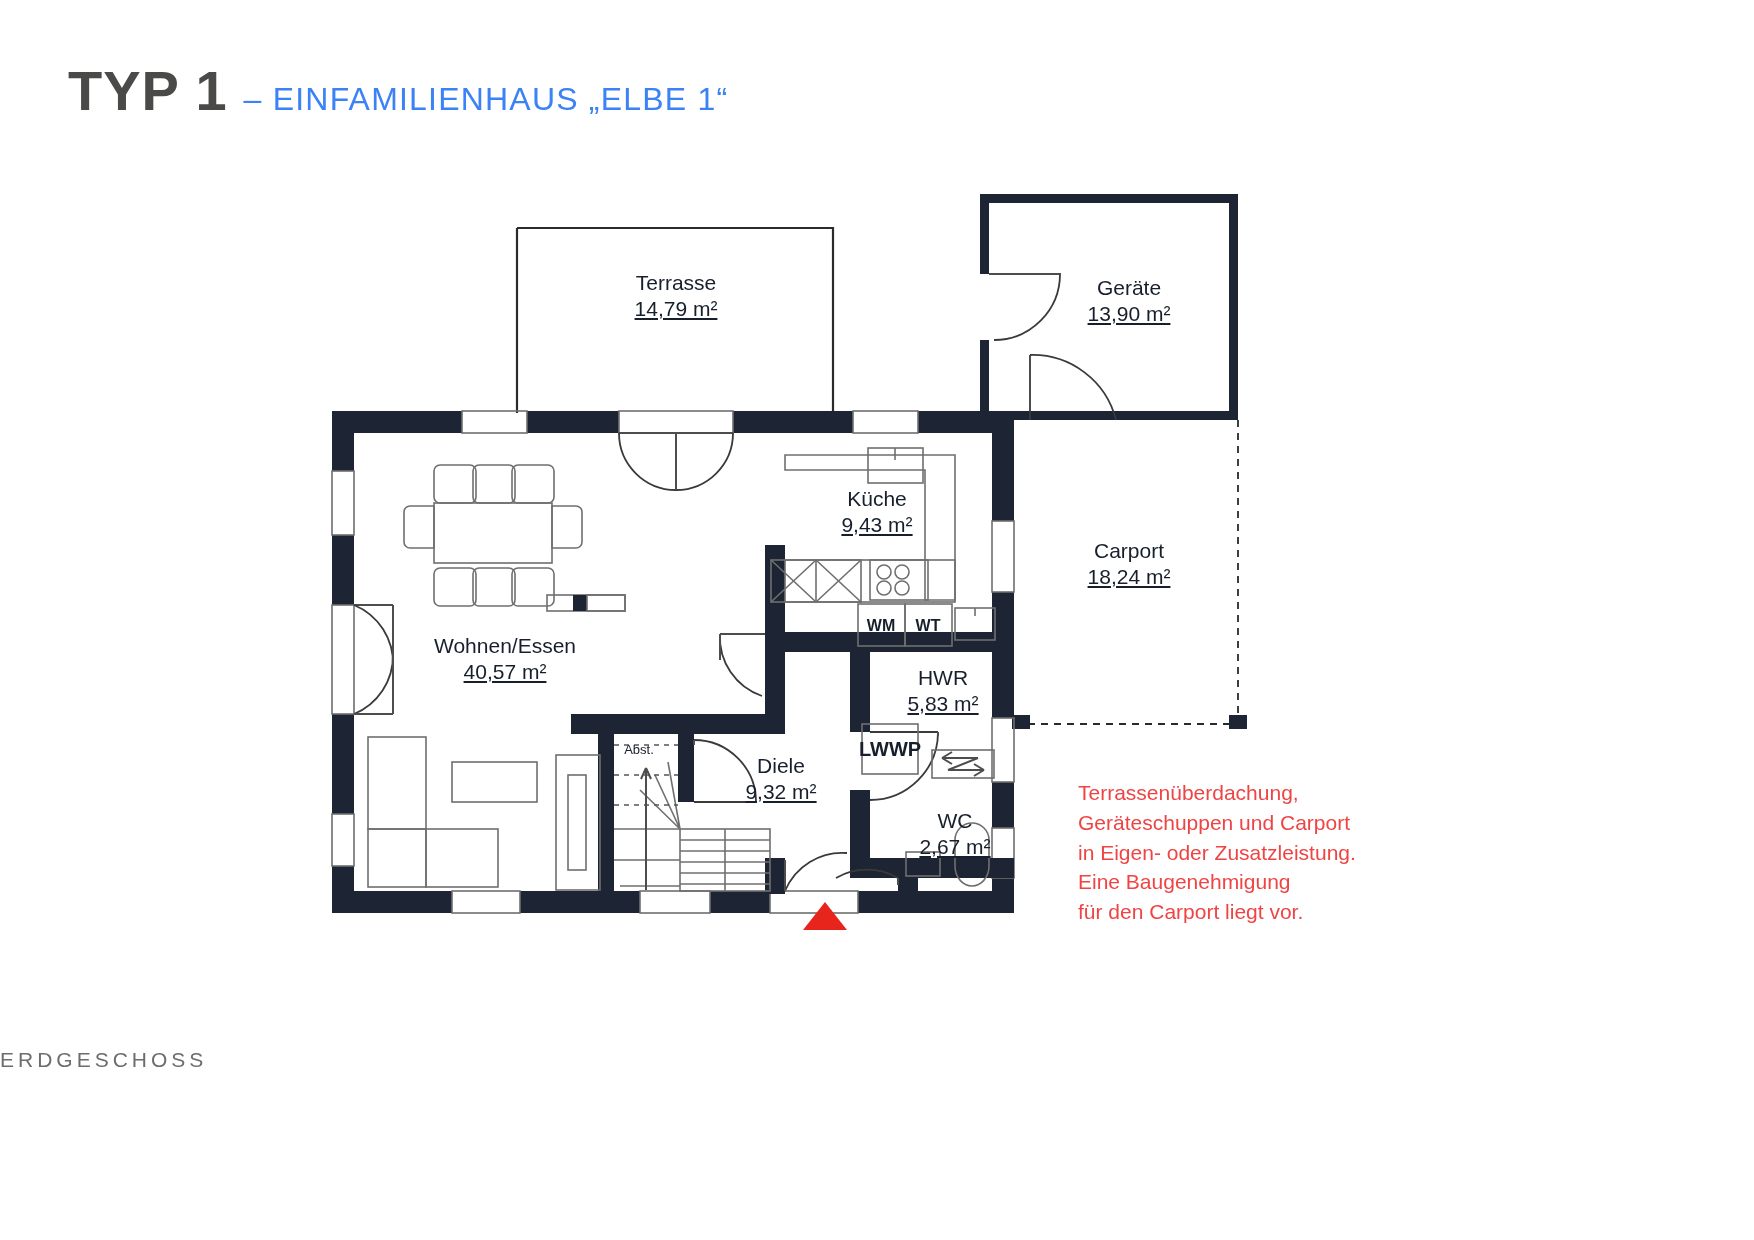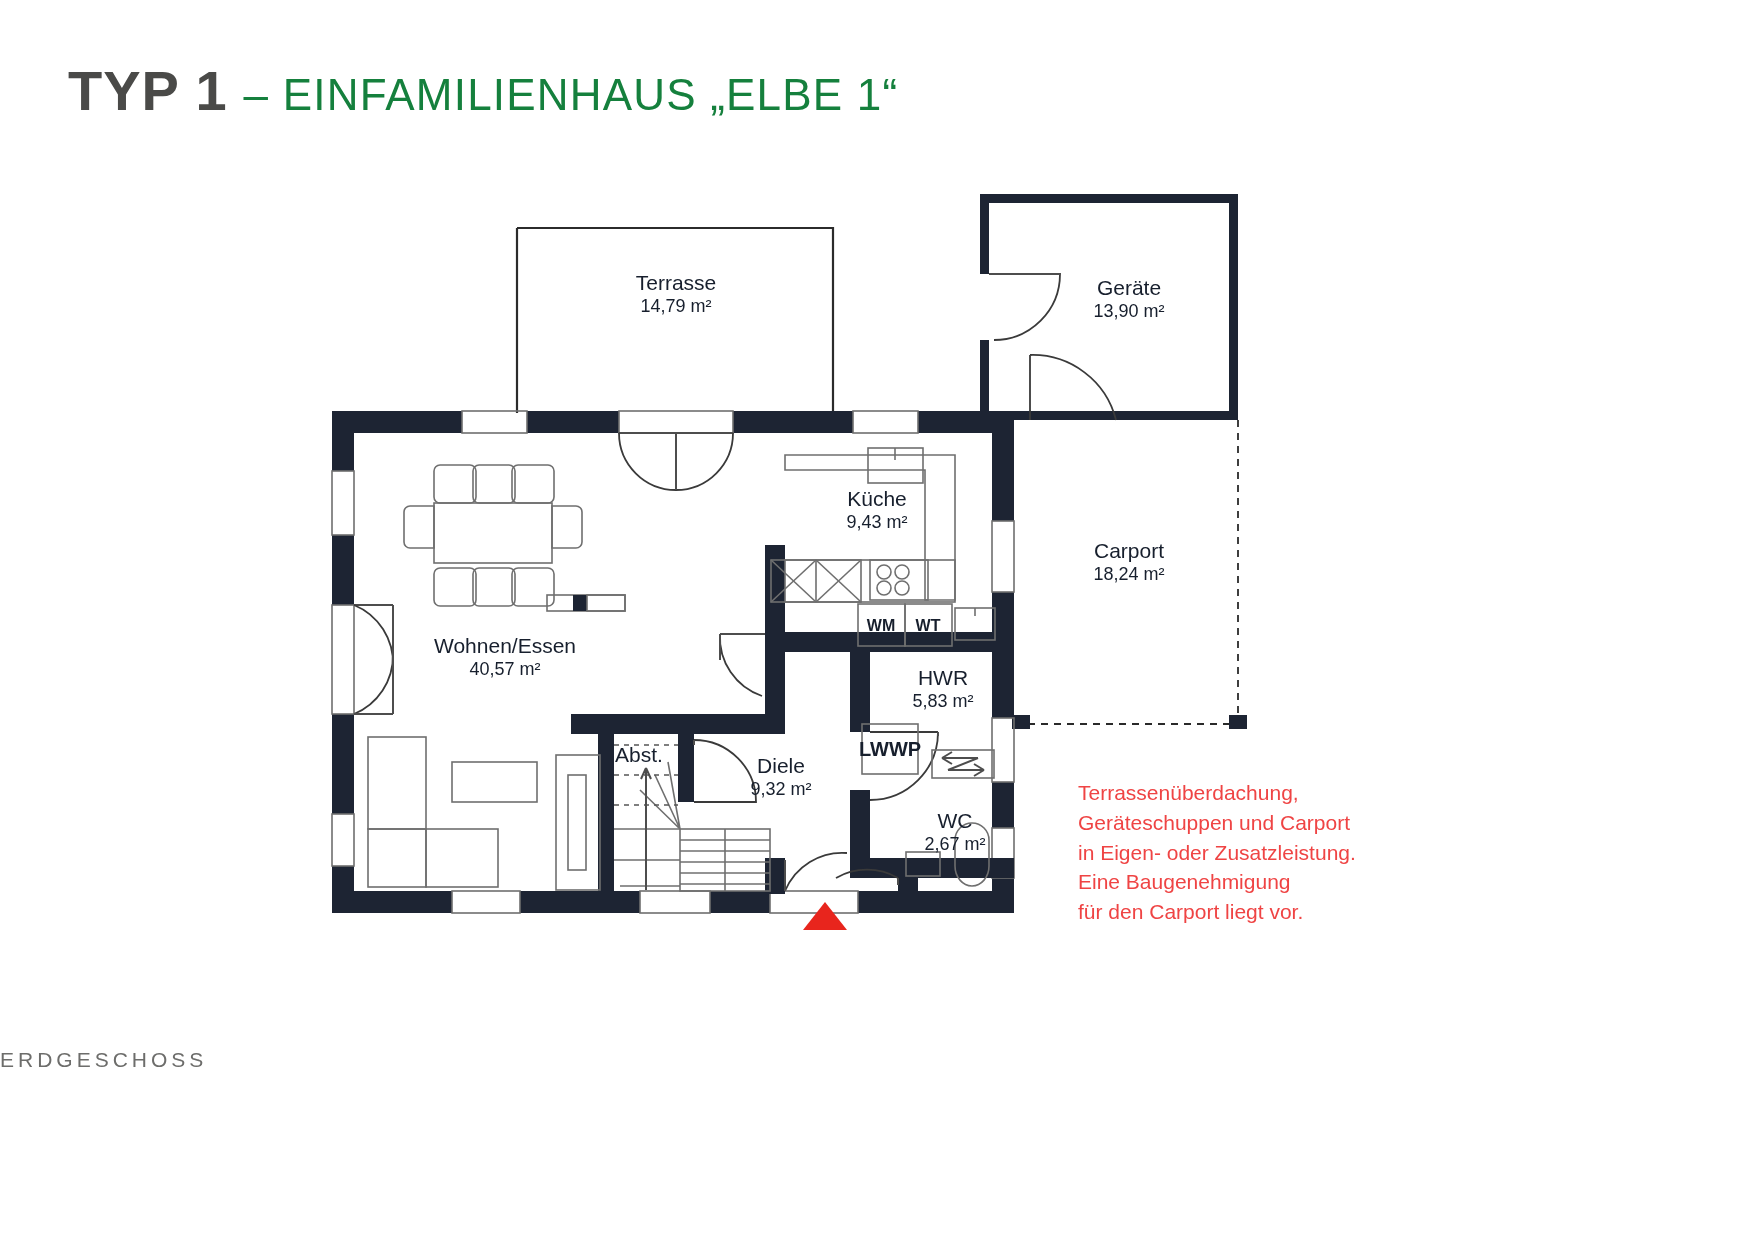--- a/index.html
+++ b/index.html
@@ -31,24 +31,24 @@
     white-space: nowrap;
   }
   #title-main {
     font-size: 56px;
     font-weight: bold;
     letter-spacing: 1px;
     color: #4a4a48;
     font-family: "Liberation Sans", sans-serif;
   }
   #title-sub {
-    font-size: 44px;
+    font-size: 32px;
     font-weight: normal;
     letter-spacing: 1.2px;
-    color: #15803d;
+    color: #3b82f6;
     margin-left: 16px;
   }
 
   
   #floor-caption {
     position: absolute;
     left: 0;
     top: 1048px;
     width: 1754px;
     text-align: left;
@@ -69,22 +69,22 @@
   
   .lbl {
     position: absolute;
     text-align: center;
     line-height: 1.22;
     color: #171f2d;
     white-space: nowrap;
     transform: translateX(-50%);
   }
   .lbl .nm { font-size: 21px; display: block; }
-  .lbl .ar { font-size: 18px; display: block; }
-  .lbl.small .nm { font-size: 21px; }
+  .lbl .ar { font-size: 21px; display: block; text-decoration: underline; }
+  .lbl.small .nm { font-size: 13px; }
   .tag {
     position: absolute;
     font-size: 16px;
     color: #171f2d;
     text-align: center;
     transform: translate(-50%, -50%);
     white-space: nowrap;
     font-weight: bold;
   }
   #note {

